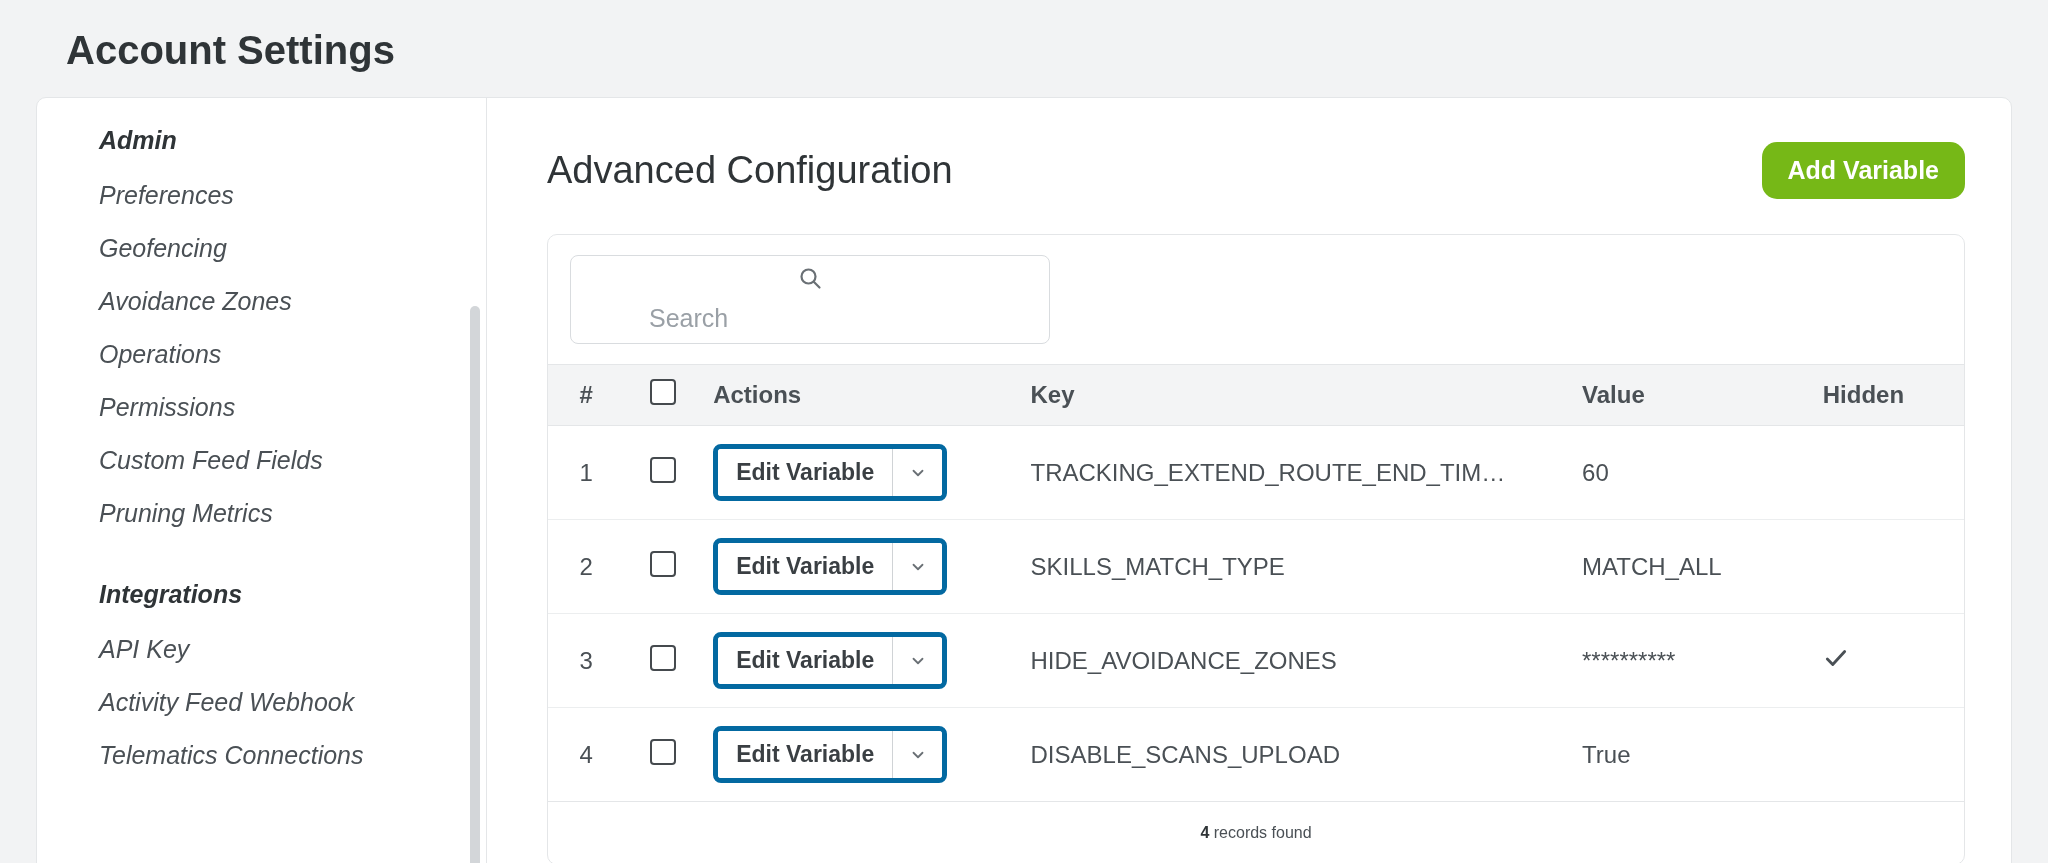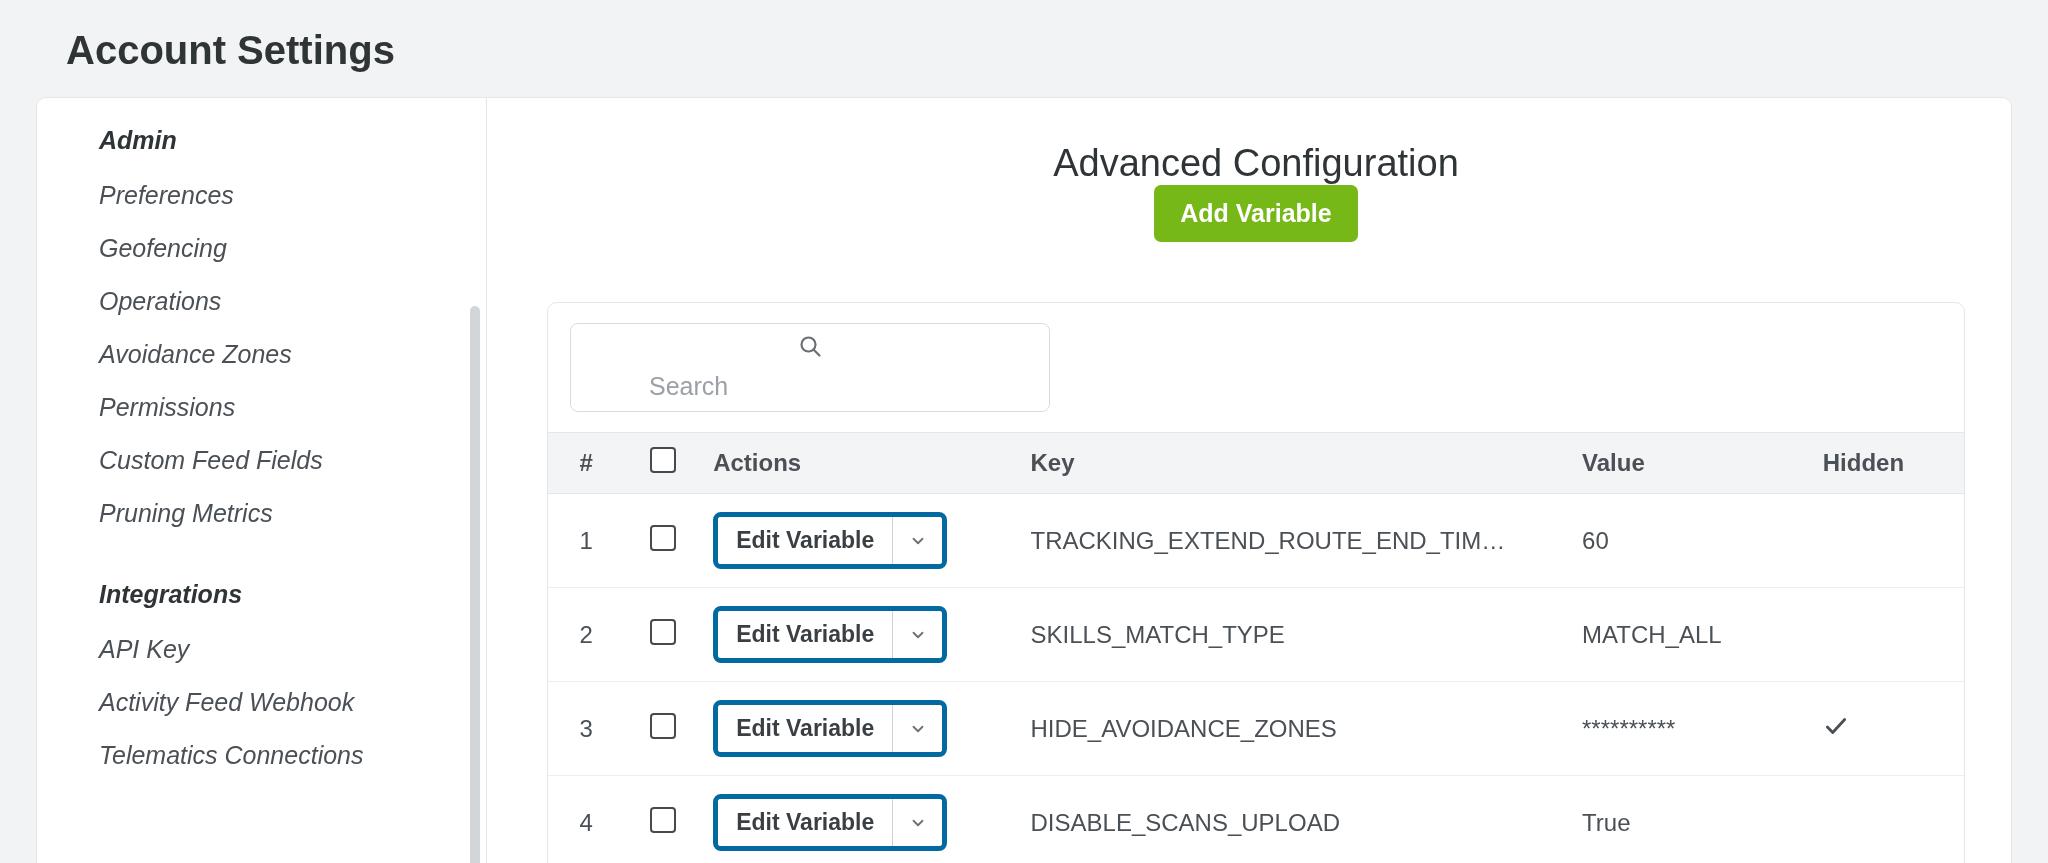--- a/index.html
+++ b/index.html
@@ -57,35 +57,34 @@
   }
   
   .main {
     flex: 1;
     padding: 44px 46px 36px 60px;
   }
   .main-header {
     display: flex;
     justify-content: space-between;
     align-items: center;
-    margin-bottom: 60px;
-    flex-direction: column;
+    margin-bottom: 35px;
   }
   .main-title {
     font-size: 38px;
     font-weight: 400;
     color: #2f3437;
   }
   .btn-primary {
     background: #76b817;
     color: #ffffff;
     font-size: 25px;
     font-weight: 600;
     border: none;
-    border-radius: 7px;
+    border-radius: 15px;
     padding: 14px 26px;
     cursor: pointer;
   }
   
   .panel {
     border: 1px solid #e4e6e8;
     border-radius: 10px;
     overflow: hidden;
   }
   .panel-search-row {
@@ -192,22 +191,22 @@
 
 <h1 class="page-title">Account Settings</h1>
 
 <div class="card">
 
   <aside class="sidebar">
     <div class="sidebar-inner">
       <div class="nav-section-title">Admin</div>
       <div class="nav-item">Preferences</div>
       <div class="nav-item">Geofencing</div>
+      <div class="nav-item">Avoidance Zones</div>
       <div class="nav-item">Operations</div>
-      <div class="nav-item">Avoidance Zones</div>
       <div class="nav-item">Permissions</div>
       <div class="nav-item">Custom Feed Fields</div>
       <div class="nav-item">Pruning Metrics</div>
 
       <div class="nav-section-gap"></div>
 
       <div class="nav-section-title">Integrations</div>
       <div class="nav-item">API Key</div>
       <div class="nav-item">Activity Feed Webhook</div>
       <div class="nav-item">Telematics Connections</div>

